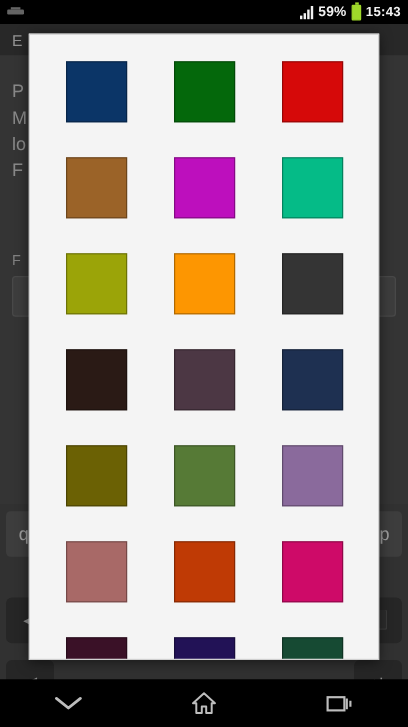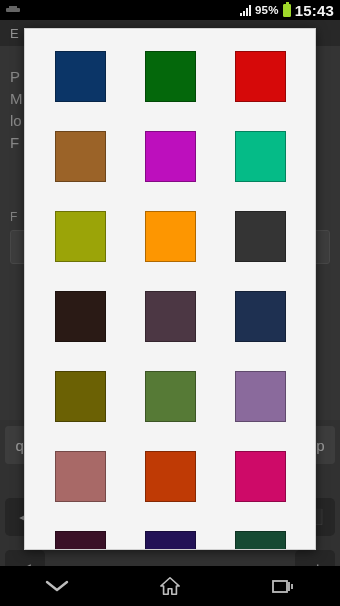--- a/index.html
+++ b/index.html
@@ -84,21 +84,21 @@
     position: relative;
     background: #9fd82a;
   }
   .battery-icon::before {
     content: "";
     position: absolute;
     left: 2px; top: -3px;
     width: 3px; height: 2px;
     background: #9fd82a;
   }
-  #status-clock { font-size: 15px; }
+  #status-clock { font-size: 11px; }
 
   
   #bg-app {
     position: absolute;
     top: 20px; left: 0;
     width: 340px;
     height: 546px;
     background: #4d4d4d;
     z-index: 10;
   }
@@ -311,21 +311,21 @@
     <div id="status-left">
       <span class="usb-icon"></span>
     </div>
     <div id="status-right">
       <span class="signal-icon">
         <i></i>
           <i></i>
           <i></i>
           <i></i>
       </span>
-      <span>95%</span>
+      <span>59%</span>
       <span class="battery-icon"></span>
       <span id="status-clock">15:43</span>
     </div>
   </div>
 
   <div id="nav-bar">
     <div class="nav-btn">
       <svg width="26" height="16" viewBox="0 0 26 16">
         <path d="M3 4 L13 12 L23 4" fill="none" stroke="#bdbdbd" stroke-width="2.4" stroke-linecap="round" stroke-linejoin="round"></path>
       </svg>

